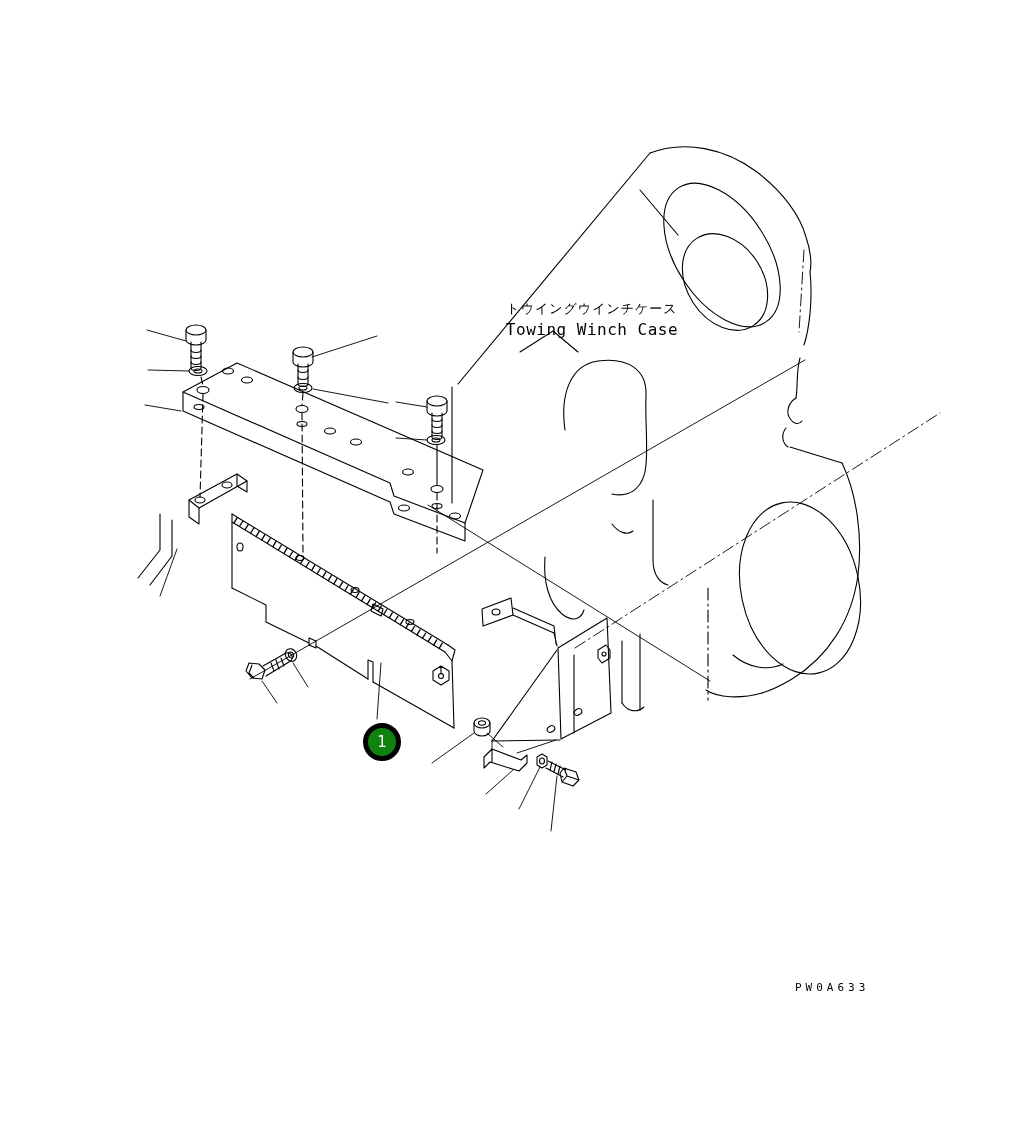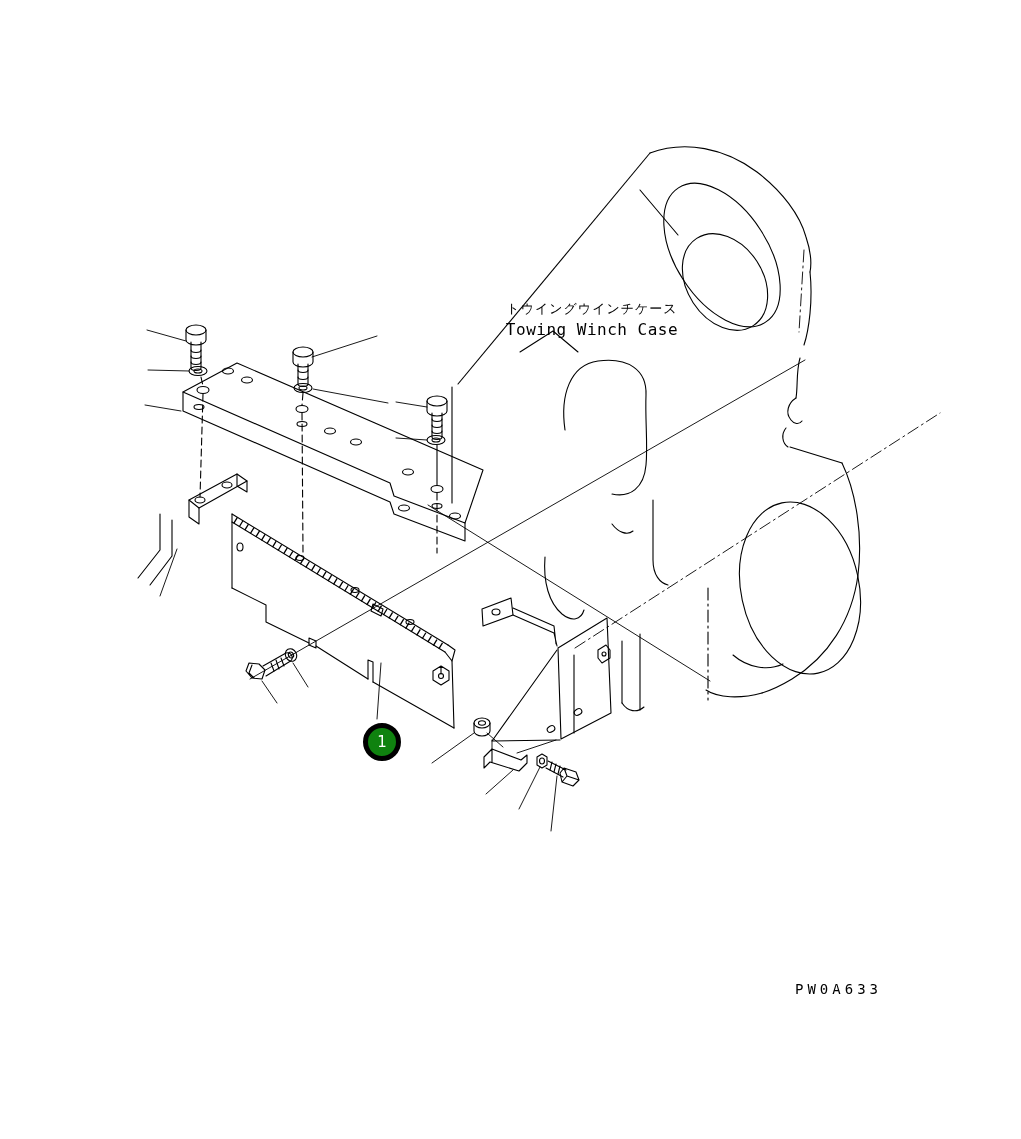--- a/index.html
+++ b/index.html
@@ -21,21 +21,21 @@
     position:absolute;left:592px;top:300px;transform:translateX(-50%);
     font-family:"DejaVu Sans","Liberation Sans",sans-serif;
     font-size:13px;letter-spacing:1px;color:#000;white-space:nowrap;
   }
   .title-en{
     position:absolute;left:592px;top:320px;transform:translateX(-50%);
     font-size:16px;letter-spacing:0.5px;color:#000;white-space:nowrap;
   }
   .drawing-code{
     position:absolute;left:795px;top:981px;
-    font-size:14px;letter-spacing:4px;color:#000;white-space:nowrap;text-align:right;
+    font-size:11px;letter-spacing:4px;color:#000;white-space:nowrap;text-align:right;
   }
   .callout{
     position:absolute;left:363px;top:723px;
     width:28px;height:28px;border:5px solid #000;border-radius:50%;
     display:flex;align-items:center;justify-content:center;
     font-family:"DejaVu Sans","Liberation Sans",sans-serif;
     font-size:15px;line-height:1;cursor:pointer;
   }
 </style>
 </head>

